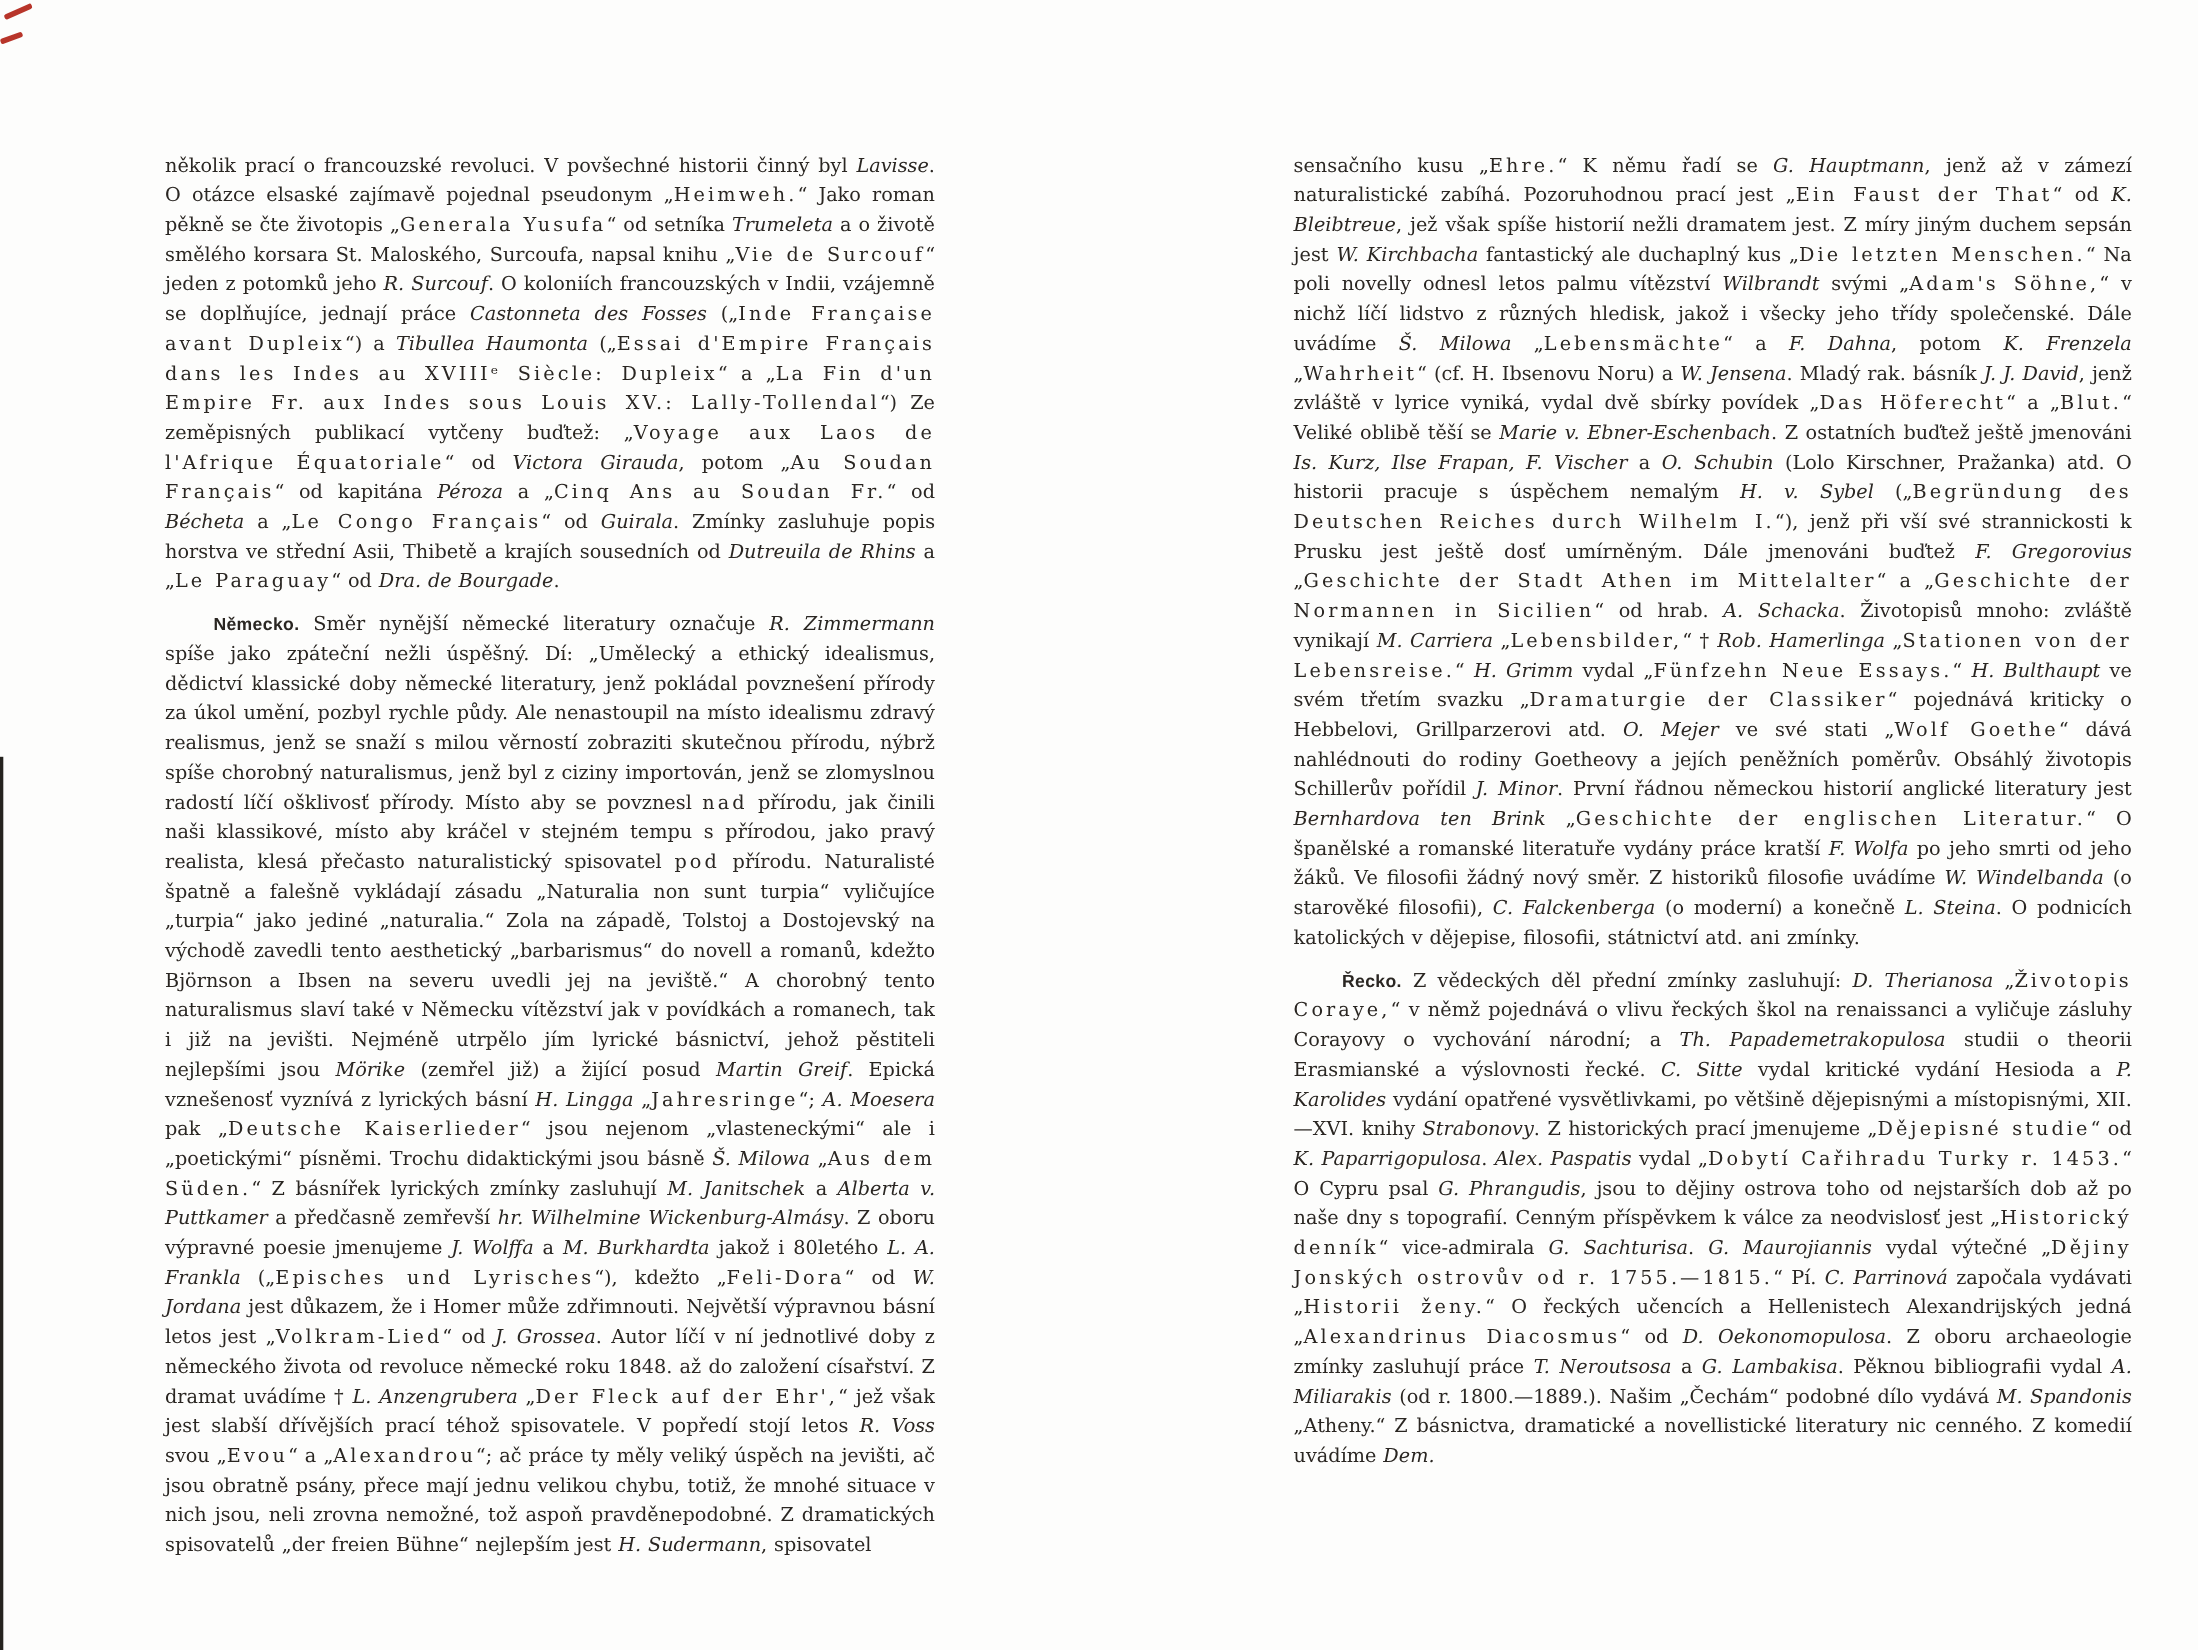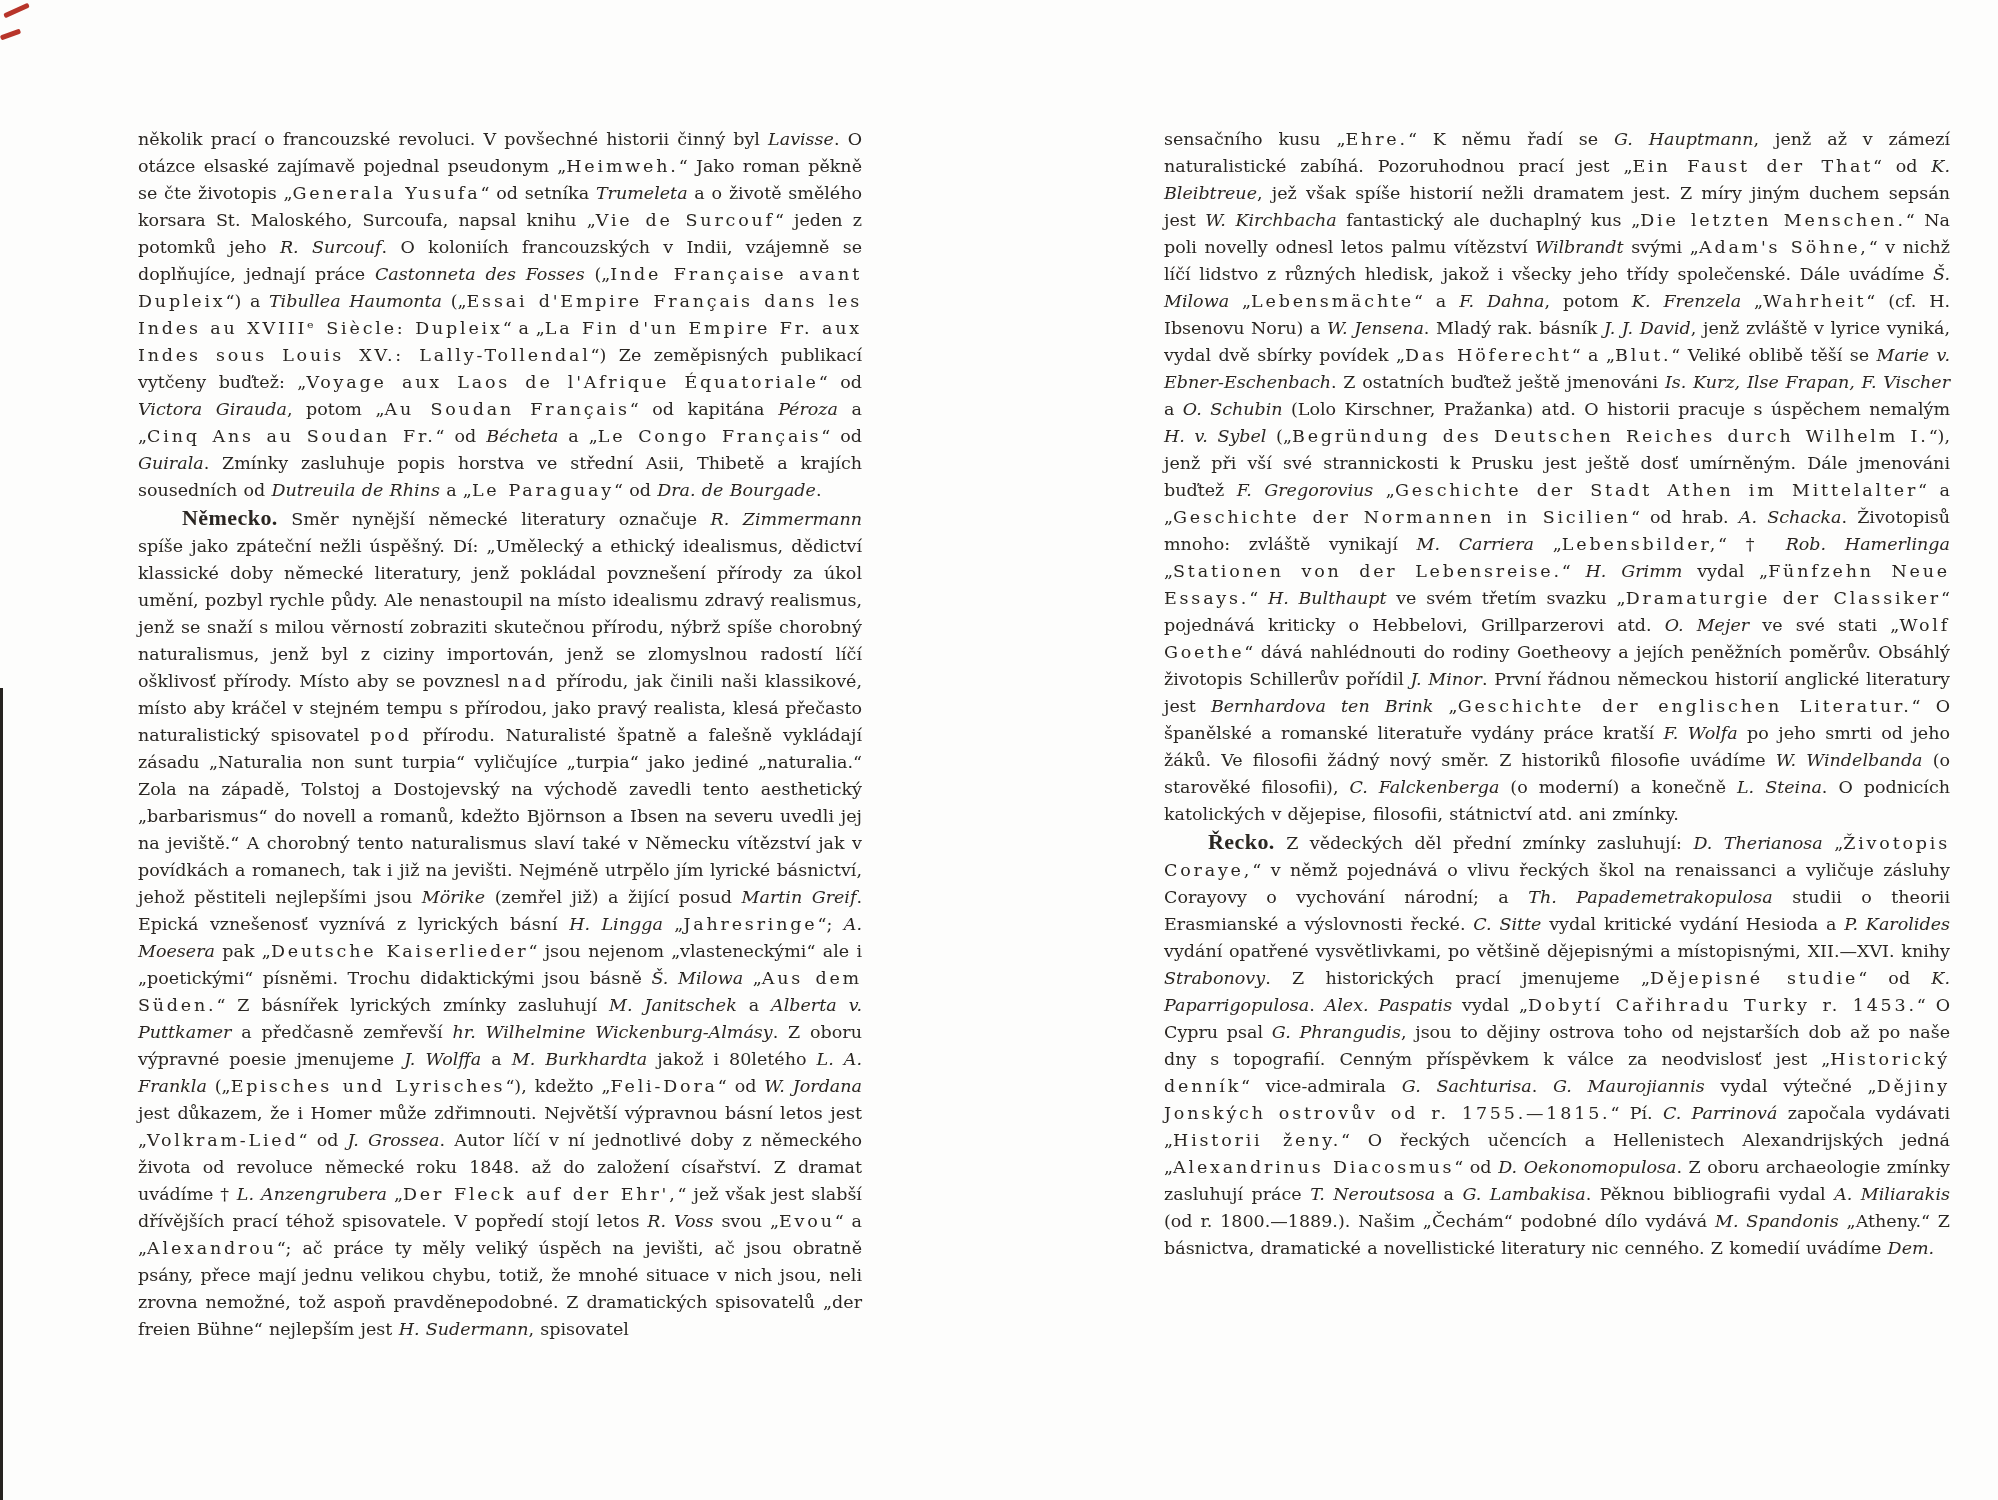--- a/index.html
+++ b/index.html
@@ -19,29 +19,29 @@
     position: absolute;
     top: 126px;
     text-align: justify;
     font-size: 17.5px;
     line-height: 27px;
     color: #2a2622;
     word-spacing: 0.04em;
   }
   #col-0 { left: 138px;  width: 724px; }
   #col-1 { left: 1164px; width: 786px; }
-  .para { margin: 0; }
+  .para { margin: 12px; }
   .para.has-lead { text-indent: 44px; }
   .seg-n { }
   .seg-i { font-style: italic; }
   .seg-s { letter-spacing: 0.16em; }
   .lead {
-    font-family: Liberation Serif, serif;
+    font-family: Liberation Sans, sans-serif;
     font-weight: bold;
-    font-size: 22px;
+    font-size: 16px;
     letter-spacing: 0.02em;
   }
   
   .pen-mark {
     position: absolute;
     background: #b8352a;
     border-radius: 2px;
   }
   #pen-mark-1 { left: 3px;  top: 8px;  width: 27px; height: 5px; transform: rotate(-24deg); }
   #pen-mark-2 { left: 0px;  top: 32px; width: 21px; height: 5px; transform: rotate(-20deg); }

